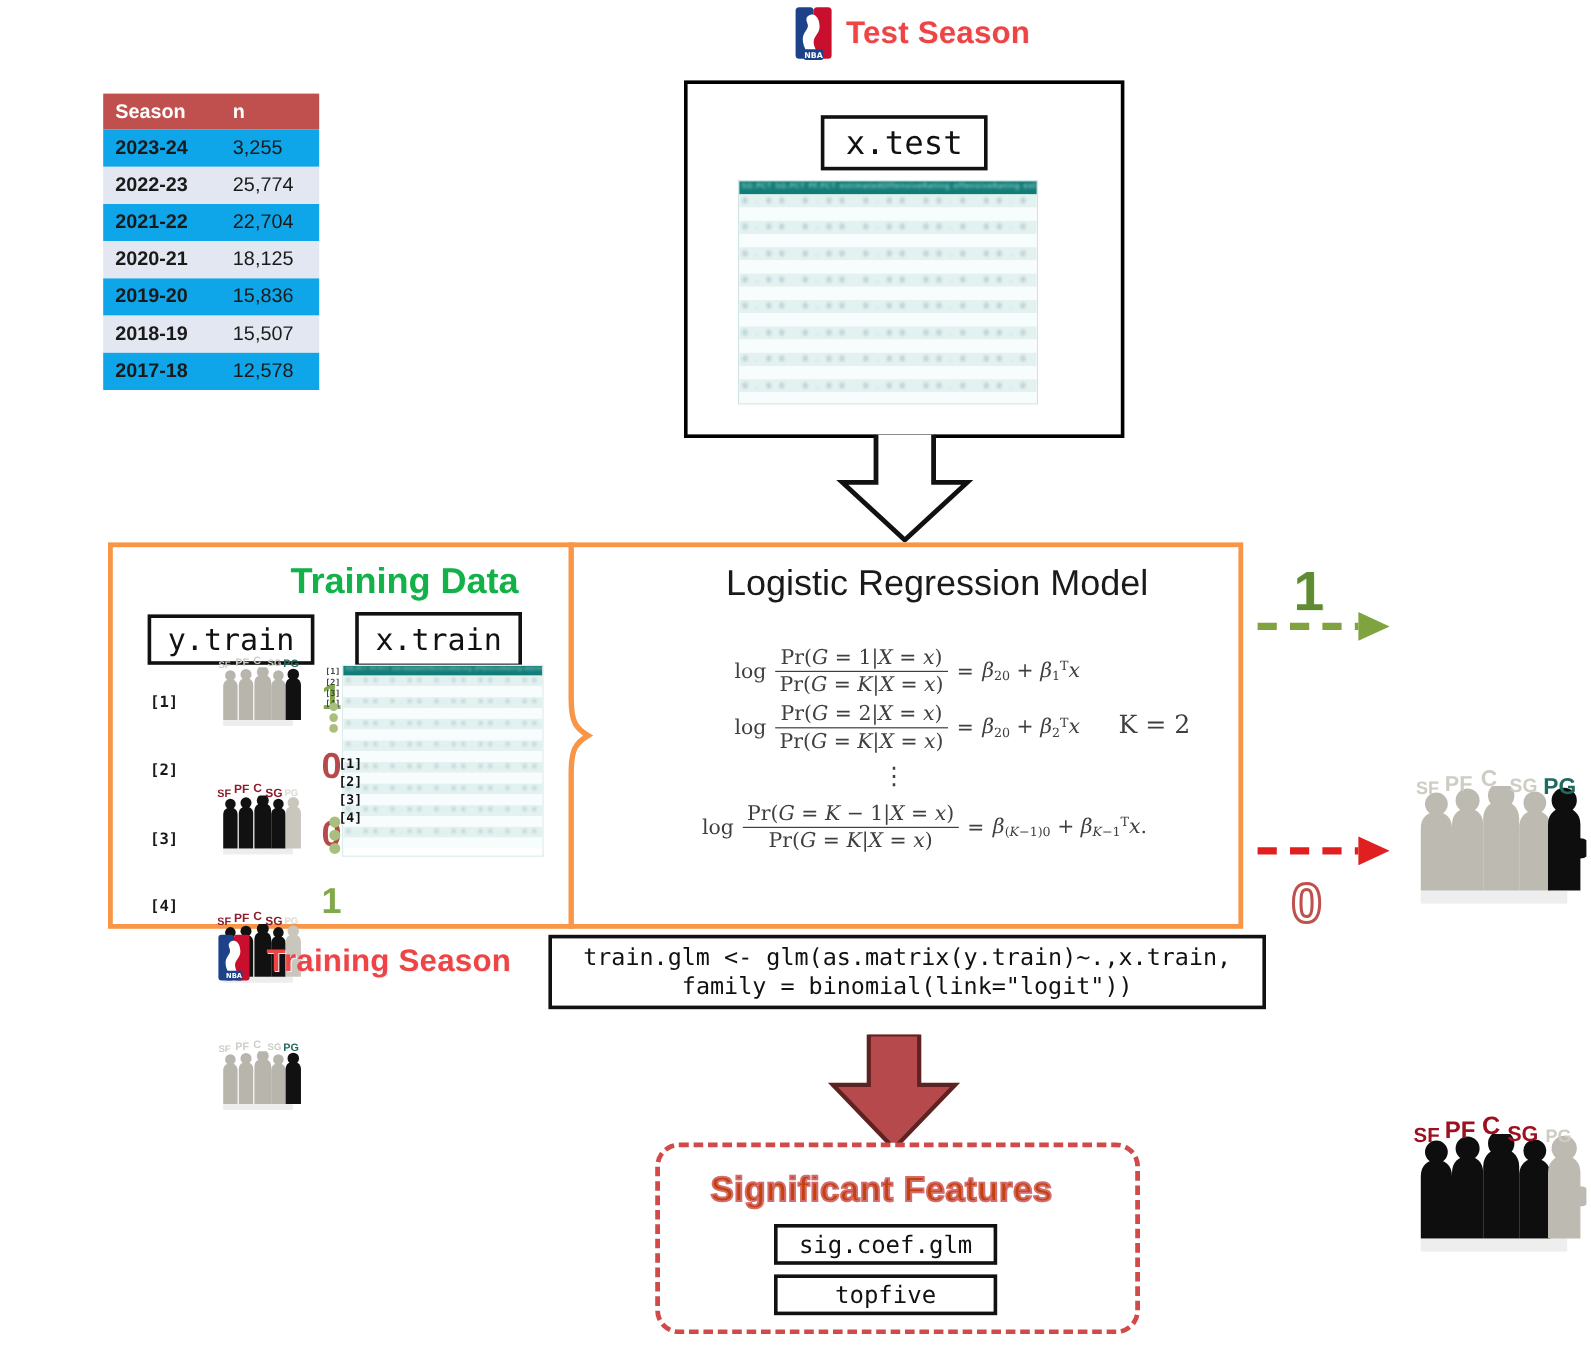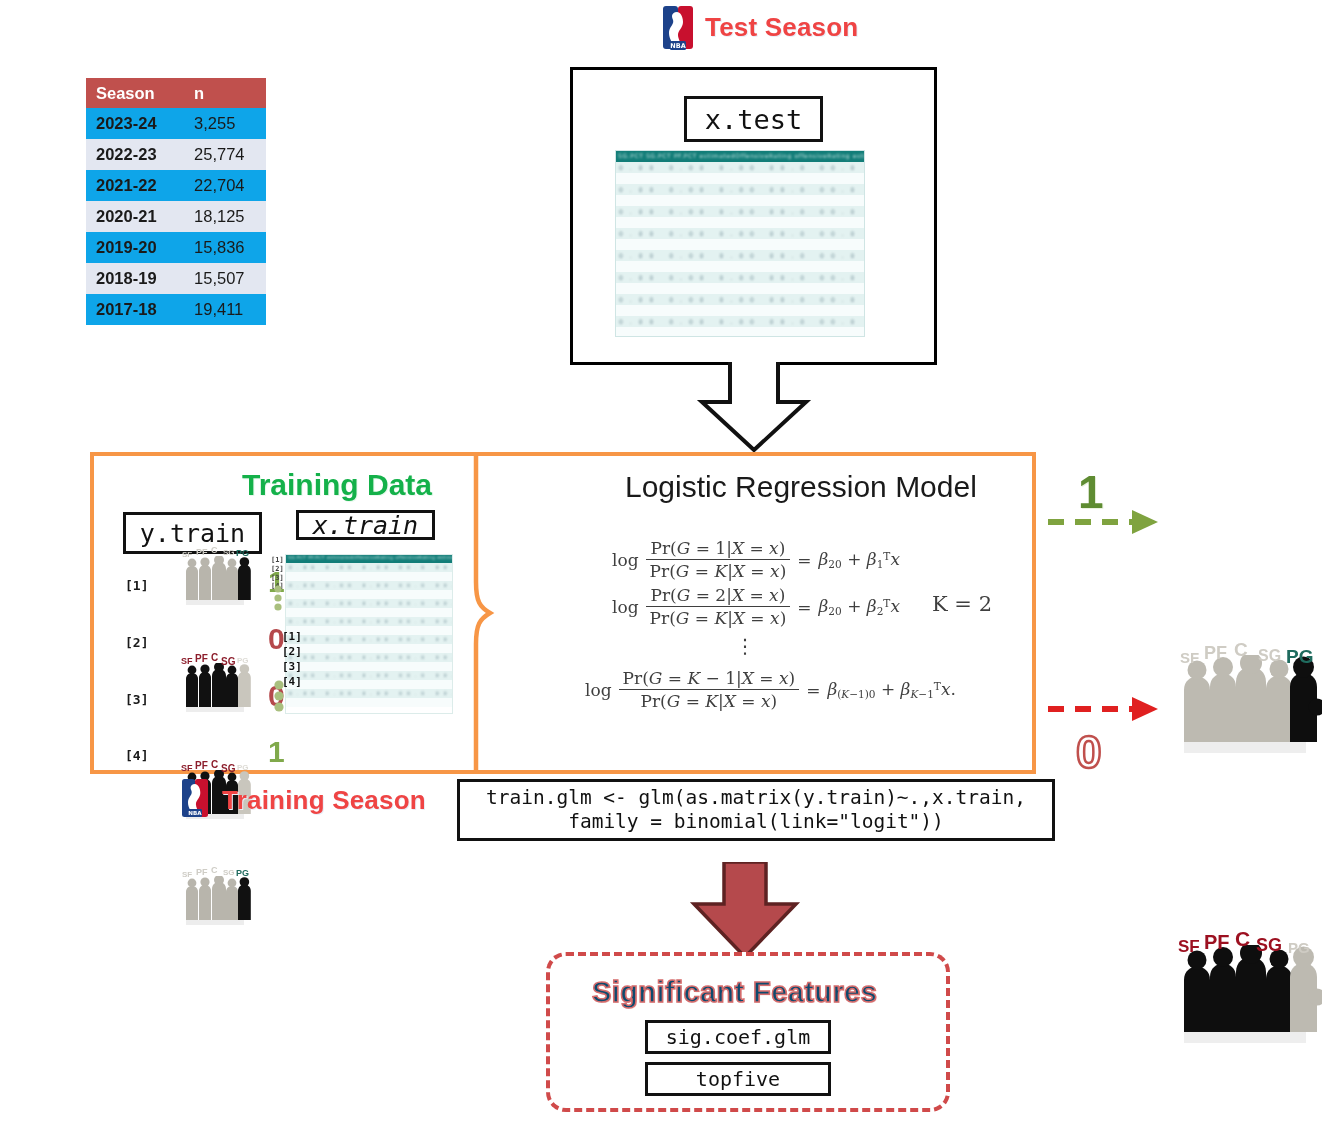--- a/index.html
+++ b/index.html
@@ -95,21 +95,21 @@
   .bigdigit{font-size:46px;font-weight:bold;}
   .bigdigit.green{color:#5F8C32;text-shadow:1px 1px 0 #eaf2e0;}
   .bigdigit.red{color:#fff;-webkit-text-stroke:2.5px #C0504D;text-shadow:0 0 0 #C0504D;}
 
   
   #sig-panel{
     left:546px;top:952px;width:404px;height:160px;
     border:4px dashed #D04A4A;border-radius:20px;box-sizing:border-box;background:#fff;
   }
   .sig-title{
-    font-size:29px;font-weight:bold;color:#0c4a6e;
+    font-size:29px;font-weight:bold;color:#c2410c;
     -webkit-text-stroke:1.6px #D56C6C;
     text-shadow:1px 1px 0 #f3d6d6;
     letter-spacing:.4px;
   }
 
   
   .playerimg{position:relative;}
   .poslabel{position:absolute;font-weight:bold;font-family:"Liberation Sans",sans-serif;}
 </style>
 </head>
@@ -142,21 +142,21 @@
     <tr class="odd">
       <td class="season-cell">2019-20</td>
       <td class="n-cell">15,836</td>
     </tr>
     <tr class="even">
       <td class="season-cell">2018-19</td>
       <td class="n-cell">15,507</td>
     </tr>
     <tr class="odd">
       <td class="season-cell">2017-18</td>
-      <td class="n-cell">19,411</td>
+      <td class="n-cell">12,578</td>
     </tr>
   </tbody>
 </table>
 
 <div class="abs" style="left:655px;top:5px;width:46px;height:50px;">
   <svg width="46" height="50" viewBox="0 0 46 50">
     <rect x="8" y="1" width="15" height="43" rx="3" fill="#1D428A"></rect>
     <rect x="23" y="1" width="15" height="43" rx="3" fill="#C8102E"></rect>
     <path d="M22 7 c-3 0 -5 2 -5 4 c0 3 2 4 1 7 c-1 3 -4 5 -4 10 c0 6 4 10 4 14 l8 0 c0 -5 -3 -8 -3 -12 c0 -5 5 -7 5 -13 c0 -6 -3 -10 -6 -10 z" fill="#ffffff"></path>
     <rect x="15" y="36" width="16" height="9" rx="1.5" fill="#1D428A"></rect>
@@ -208,21 +208,21 @@
 
 <div class="abs" style="left:468px;top:452px;width:46px;height:322px;">
   <svg width="46" height="322" viewBox="0 0 46 322">
     <path d="M8 0 C8 0 8 110 8 130 C8 150 12 155 22 161 C12 167 8 172 8 192 C8 212 8 322 8 322" fill="none" stroke="#F79646" stroke-width="4.5" stroke-linecap="round"></path>
   </svg>
 </div>
 
 <div class="abs training-title" style="left:197px;top:468px;">Training Data</div>
 
 <div class="abs codebox" style="left:123px;top:512px;width:139px;height:42px;font-size:25px;">y.train</div>
-<div class="abs codebox" style="left:296px;top:510px;width:139px;height:30px;font-size:25px;font-style:italic;">x.train</div>
+<div class="abs codebox" style="left:296px;top:510px;width:139px;height:46px;font-size:25px;">x.train</div>
 
 <div class="abs idx" style="left:125px;top:578px;">[1]</div>
 <div class="abs playerimg" style="left:180px;top:556px;width:72px;height:50px;">
   <svg width="72" height="50" viewBox="0 0 72 50">
     <g fill="#B8B5AC">
       <path d="M6 16 c0-4 3-6 6-6 c3 0 6 2 6 6 l0 28 l-12 0 z"></path>
         <circle cx="12" cy="7" r="4.4"></circle>
       <path d="M19 15 c0-4 3-6 6-6 c3 0 6 2 6 6 l0 29 l-12 0 z"></path>
         <circle cx="25" cy="6" r="4.6"></circle>
       <path d="M32 13 c0-4.5 3.4-7 7-7 c3.6 0 7 2.5 7 7 l0 31 l-14 0 z"></path>
@@ -372,21 +372,21 @@
 </div>
 <div class="abs idx" style="left:282px;top:630px;font-size:11px;line-height:1.35;color:#111;">[1]<br>[2]<br>[3]<br>[4]</div>
 <div class="abs" style="left:272px;top:680px;">
   <svg width="14" height="32">
       <circle cx="7" cy="5" r="4.6" fill="#A9BF7E"></circle>
       <circle cx="7" cy="16" r="4.6" fill="#A9BF7E"></circle>
       <circle cx="7" cy="27" r="4.6" fill="#A9BF7E"></circle>
     </svg>
 </div>
 
-<div class="abs panel-title" style="left:625px;top:470px;">Logistic Regression Model</div>
+<div class="abs panel-title" style="left:605px;top:470px;">Logistic Regression Model</div>
 
 <div class="abs math" style="left:612px;top:538px;">
   <div class="mrow">
     <span>log</span>
     <span class="frac">
       <span class="num">Pr(<i class="v">G</i> = 1|<i class="v">X</i> = <i class="v">x</i>)</span>
       <span class="den">Pr(<i class="v">G</i> = <i class="v">K</i>|<i class="v">X</i> = <i class="v">x</i>)</span>
     </span>
     <span>=</span>
     <span><i class="v">β</i><sub class="s">20</sub> + <i class="v">β</i><sub class="s">1</sub><sup class="s">T</sup><i class="v">x</i></span>

